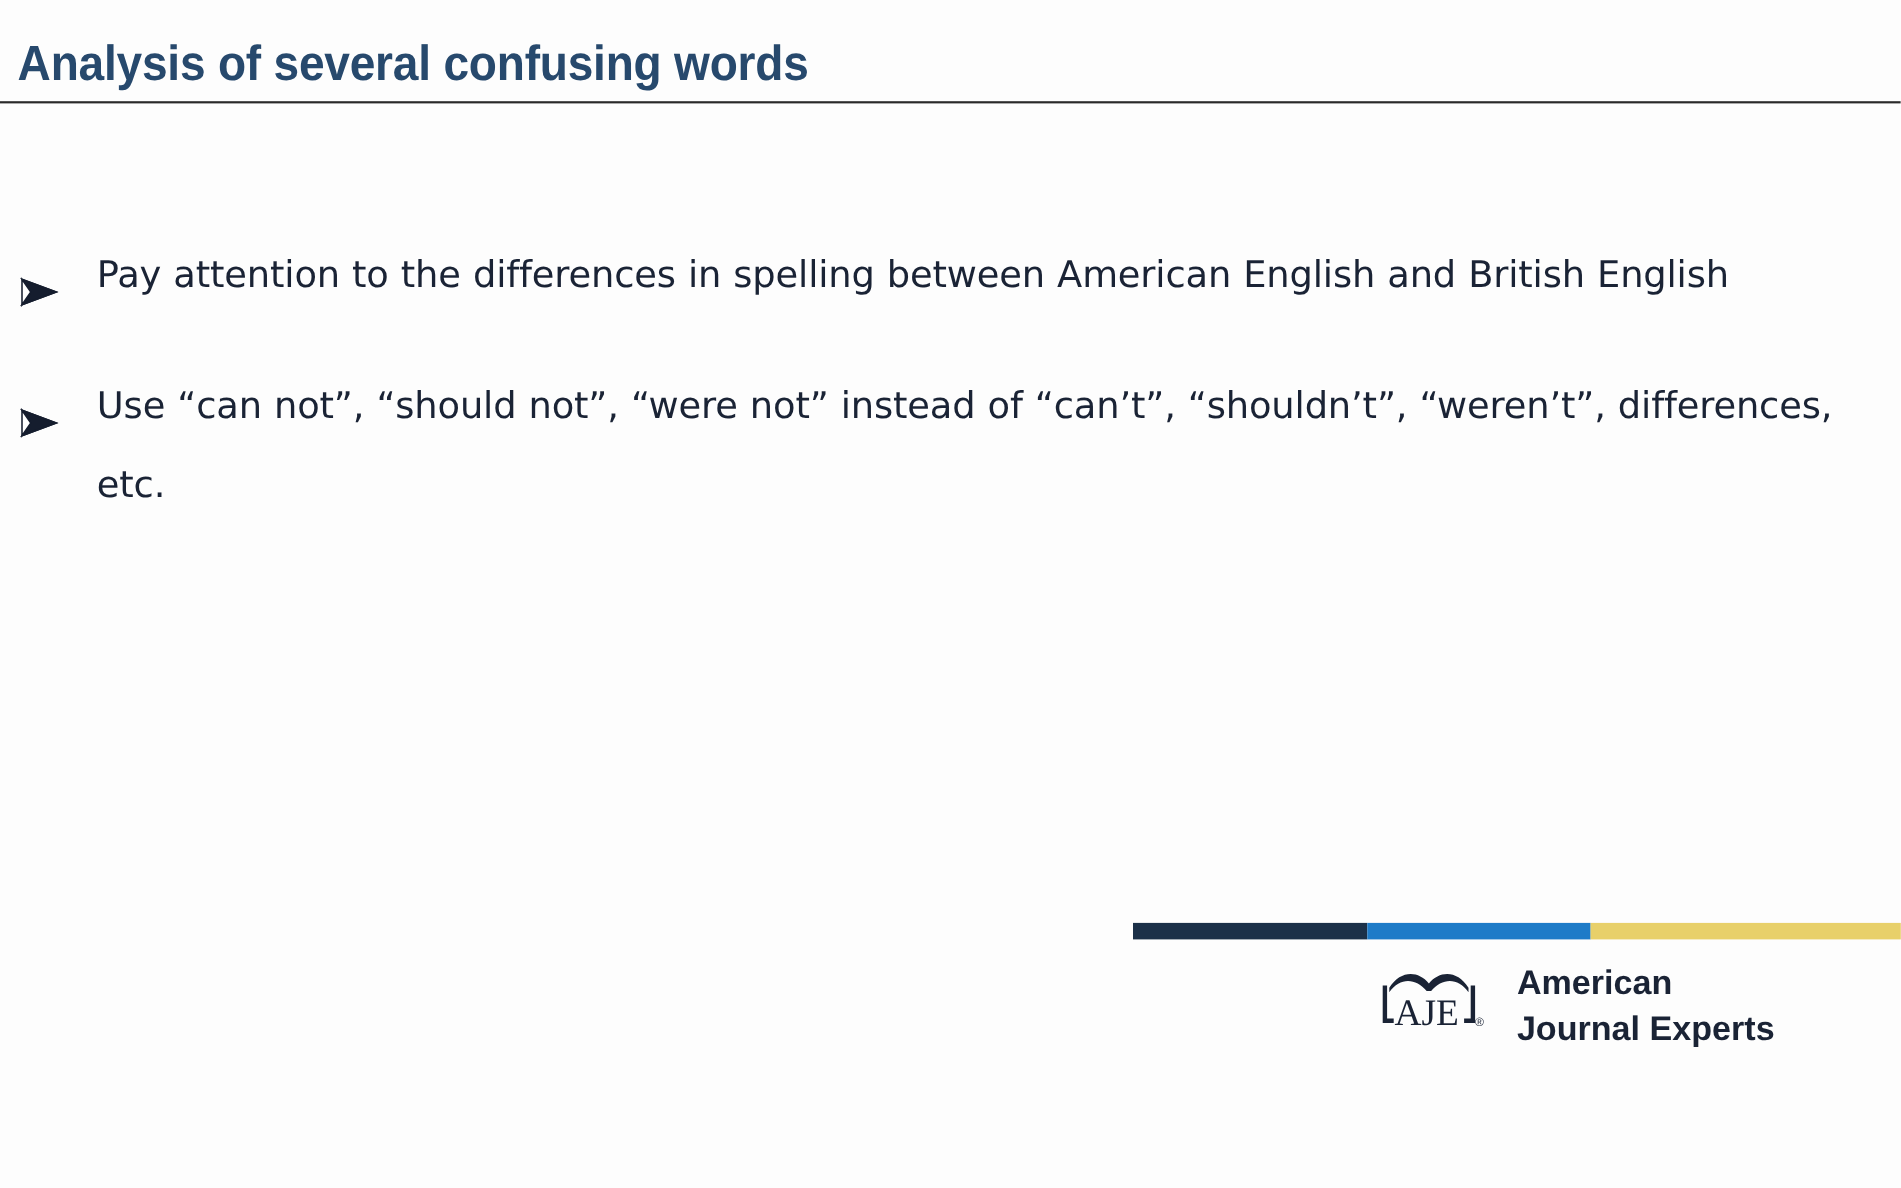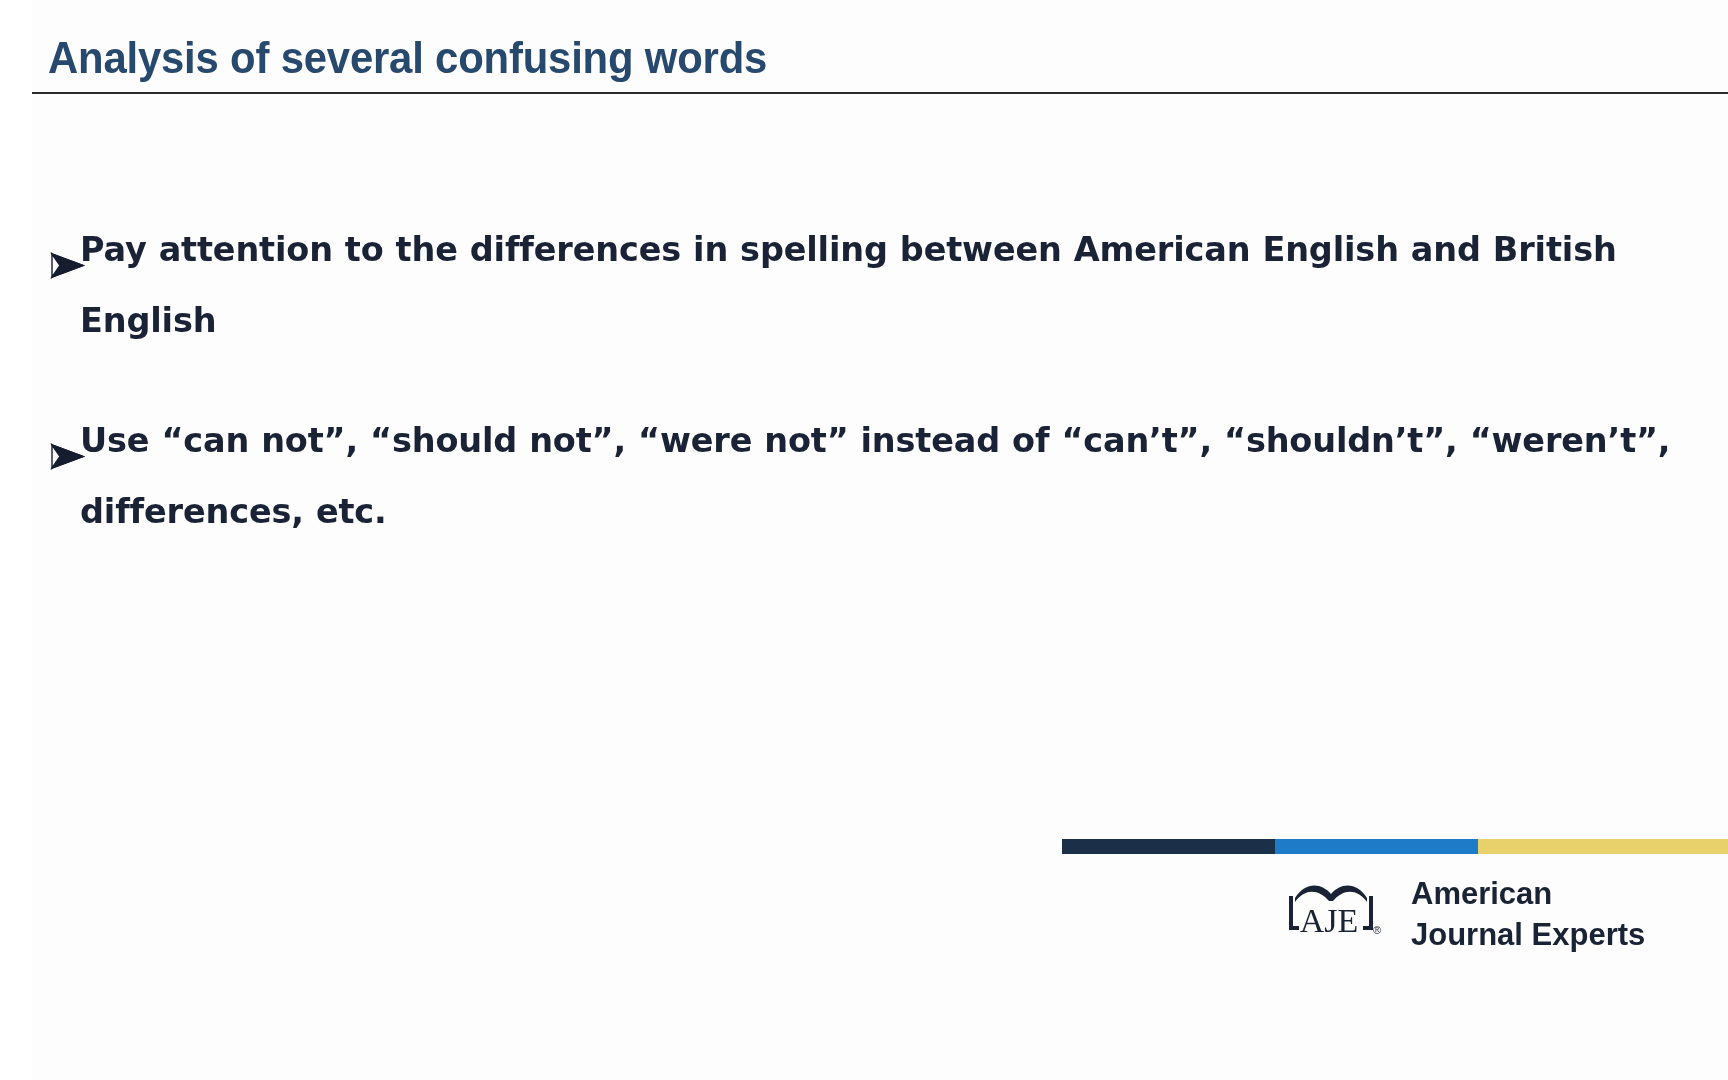--- a/index.html
+++ b/index.html
@@ -13,21 +13,20 @@
     position: relative;
     overflow: hidden;
     font-family: "DejaVu Sans", sans-serif;
     -webkit-font-smoothing: antialiased;
   }
 
   .slide {
     position: absolute;
     inset: 0;
     background: #fdfdfd;
-    margin-left: 32px;
   }
 
   
   .title-block {
     position: absolute;
     left: 0;
     top: 34px;
     width: 1728px;
     height: 92px;
   }
@@ -74,24 +73,24 @@
     width: 36px;
     height: 34px;
     color: #121a2b;
     line-height: 1;
   }
   .bullet-marker svg { display: block; }
 
   .bullet-text {
     display: block;
     margin: 0;
-    padding: 0 30px 0 48px;
+    padding: 0 30px 0 88px;
     font-family: "DejaVu Sans", sans-serif;
     font-size: 33.5px;
-    font-weight: 700;
+    font-weight: 400;
     line-height: 2.13;
     color: #1A2335;
     letter-spacing: -0.15px;
     word-spacing: 0.5px;
     white-space: pre-wrap;
   }
 
   
   .footer-bar {
     position: absolute;

